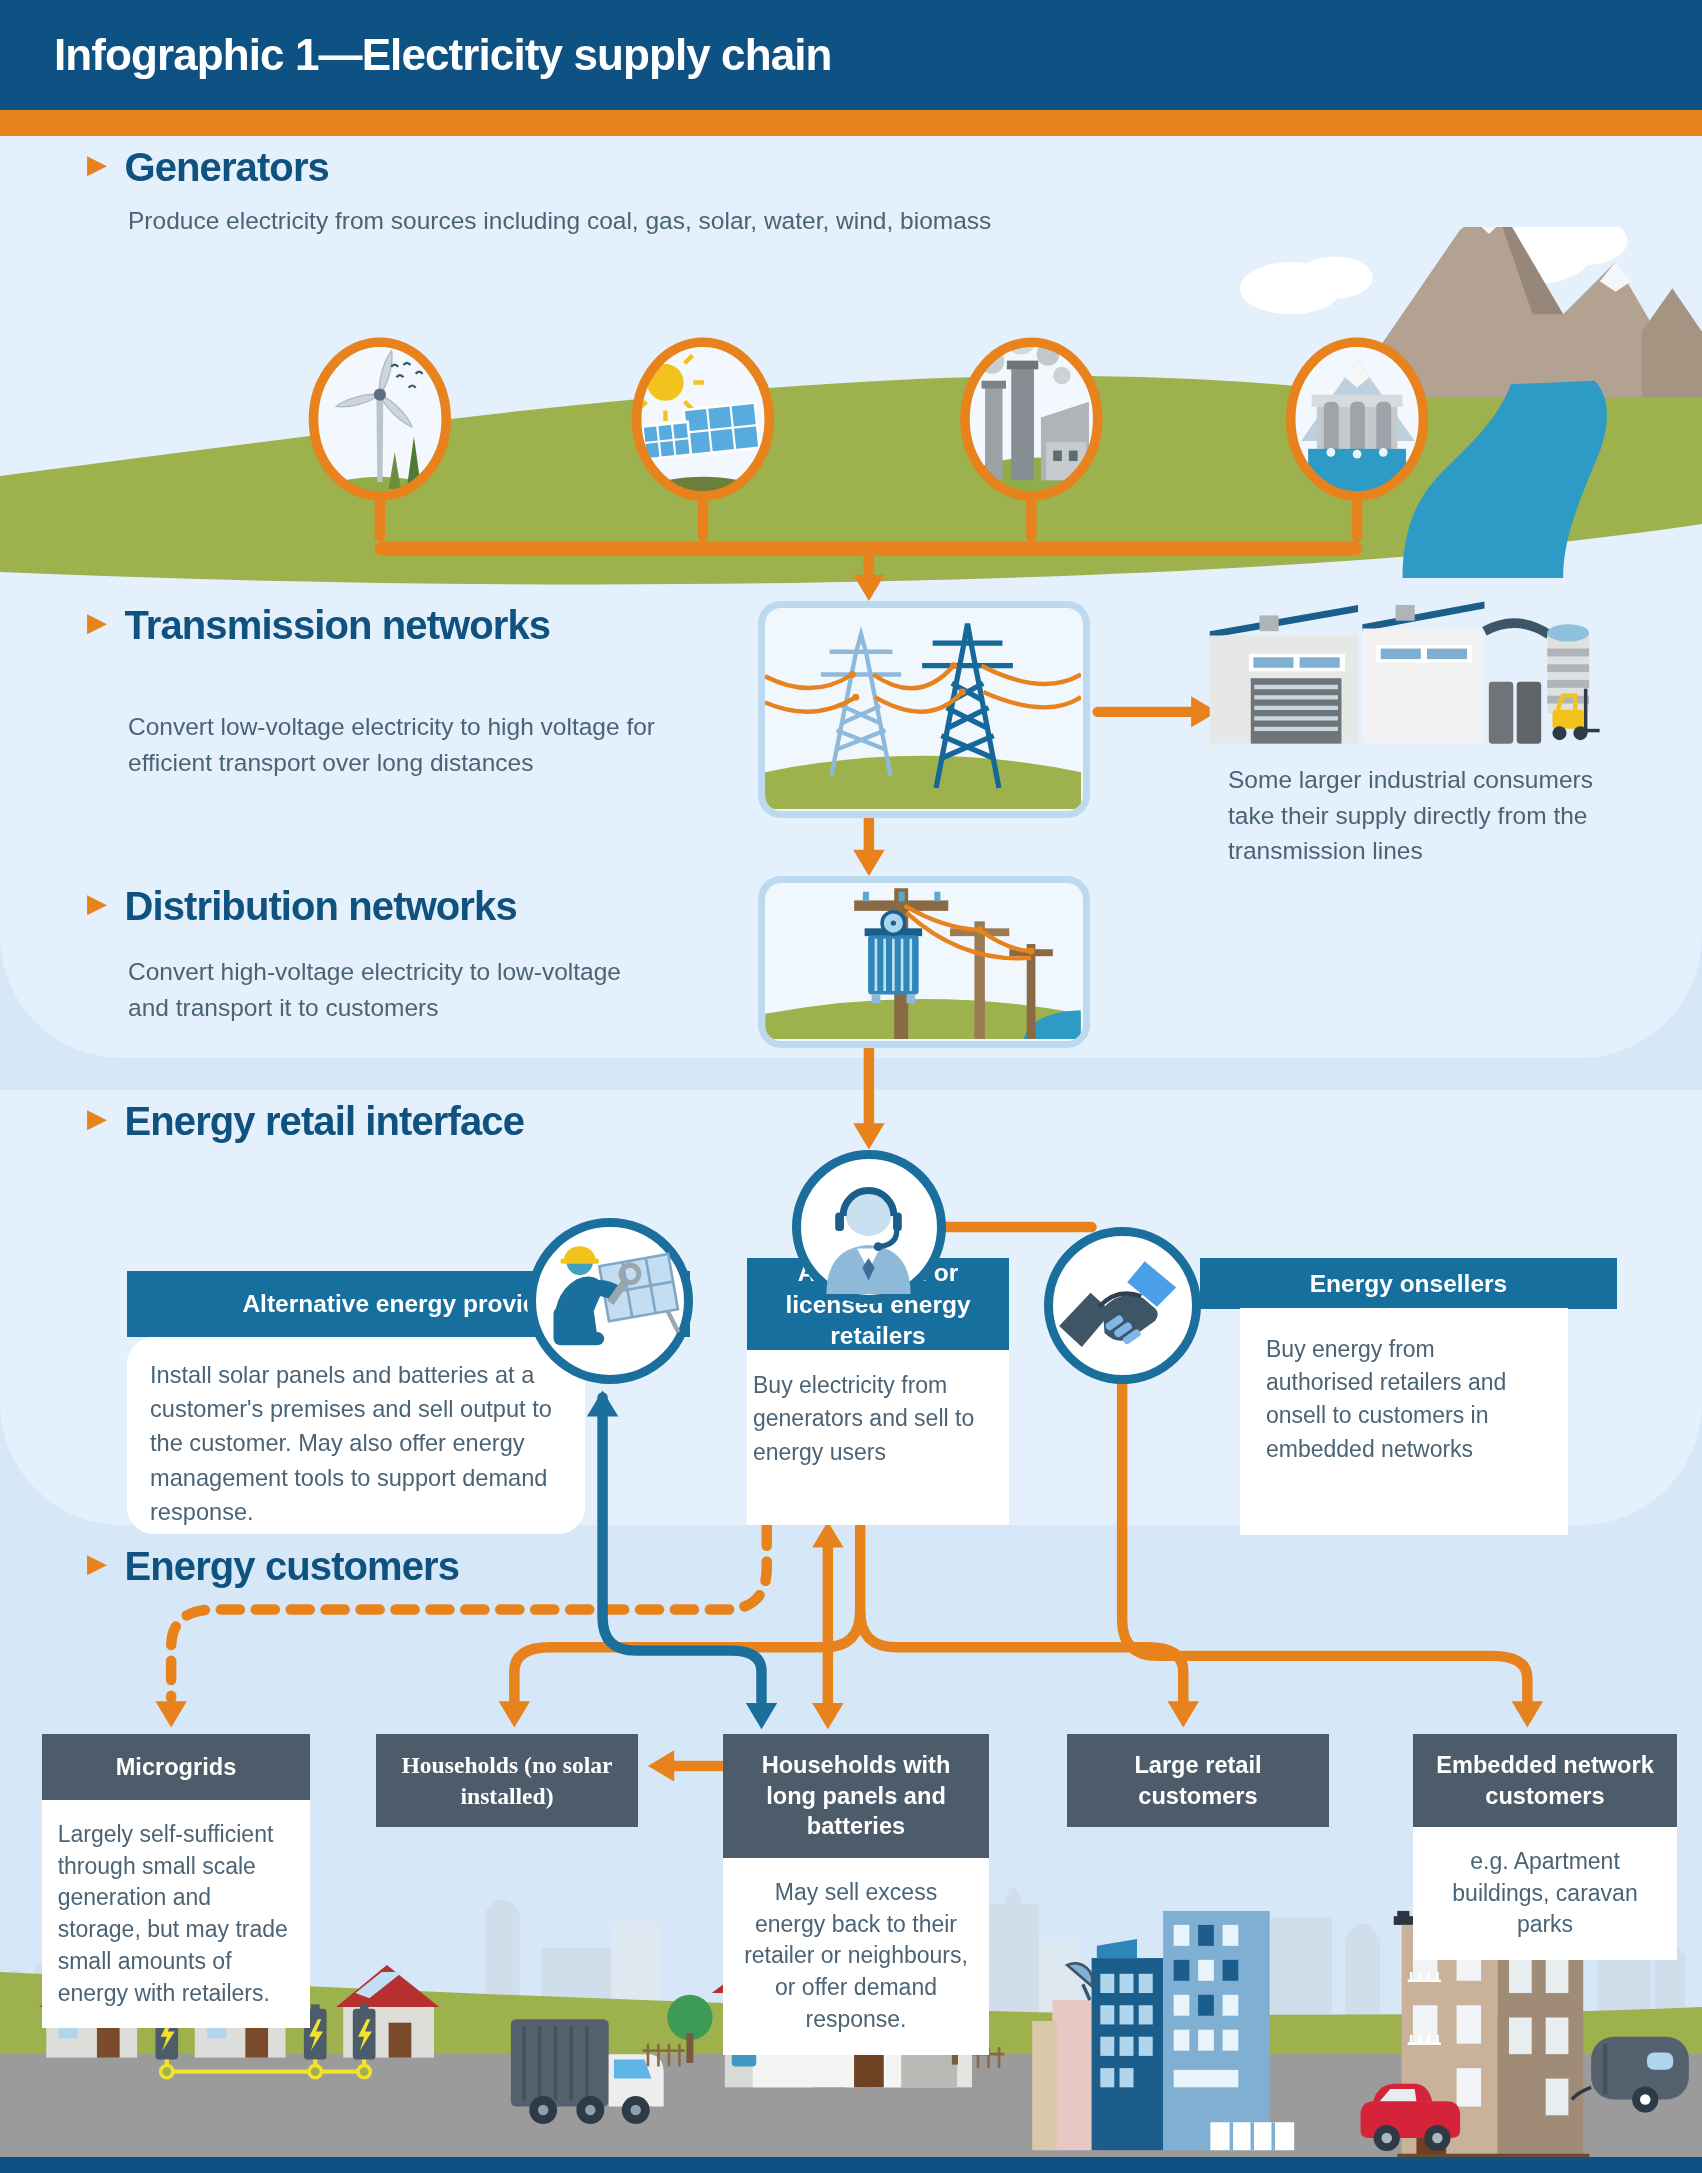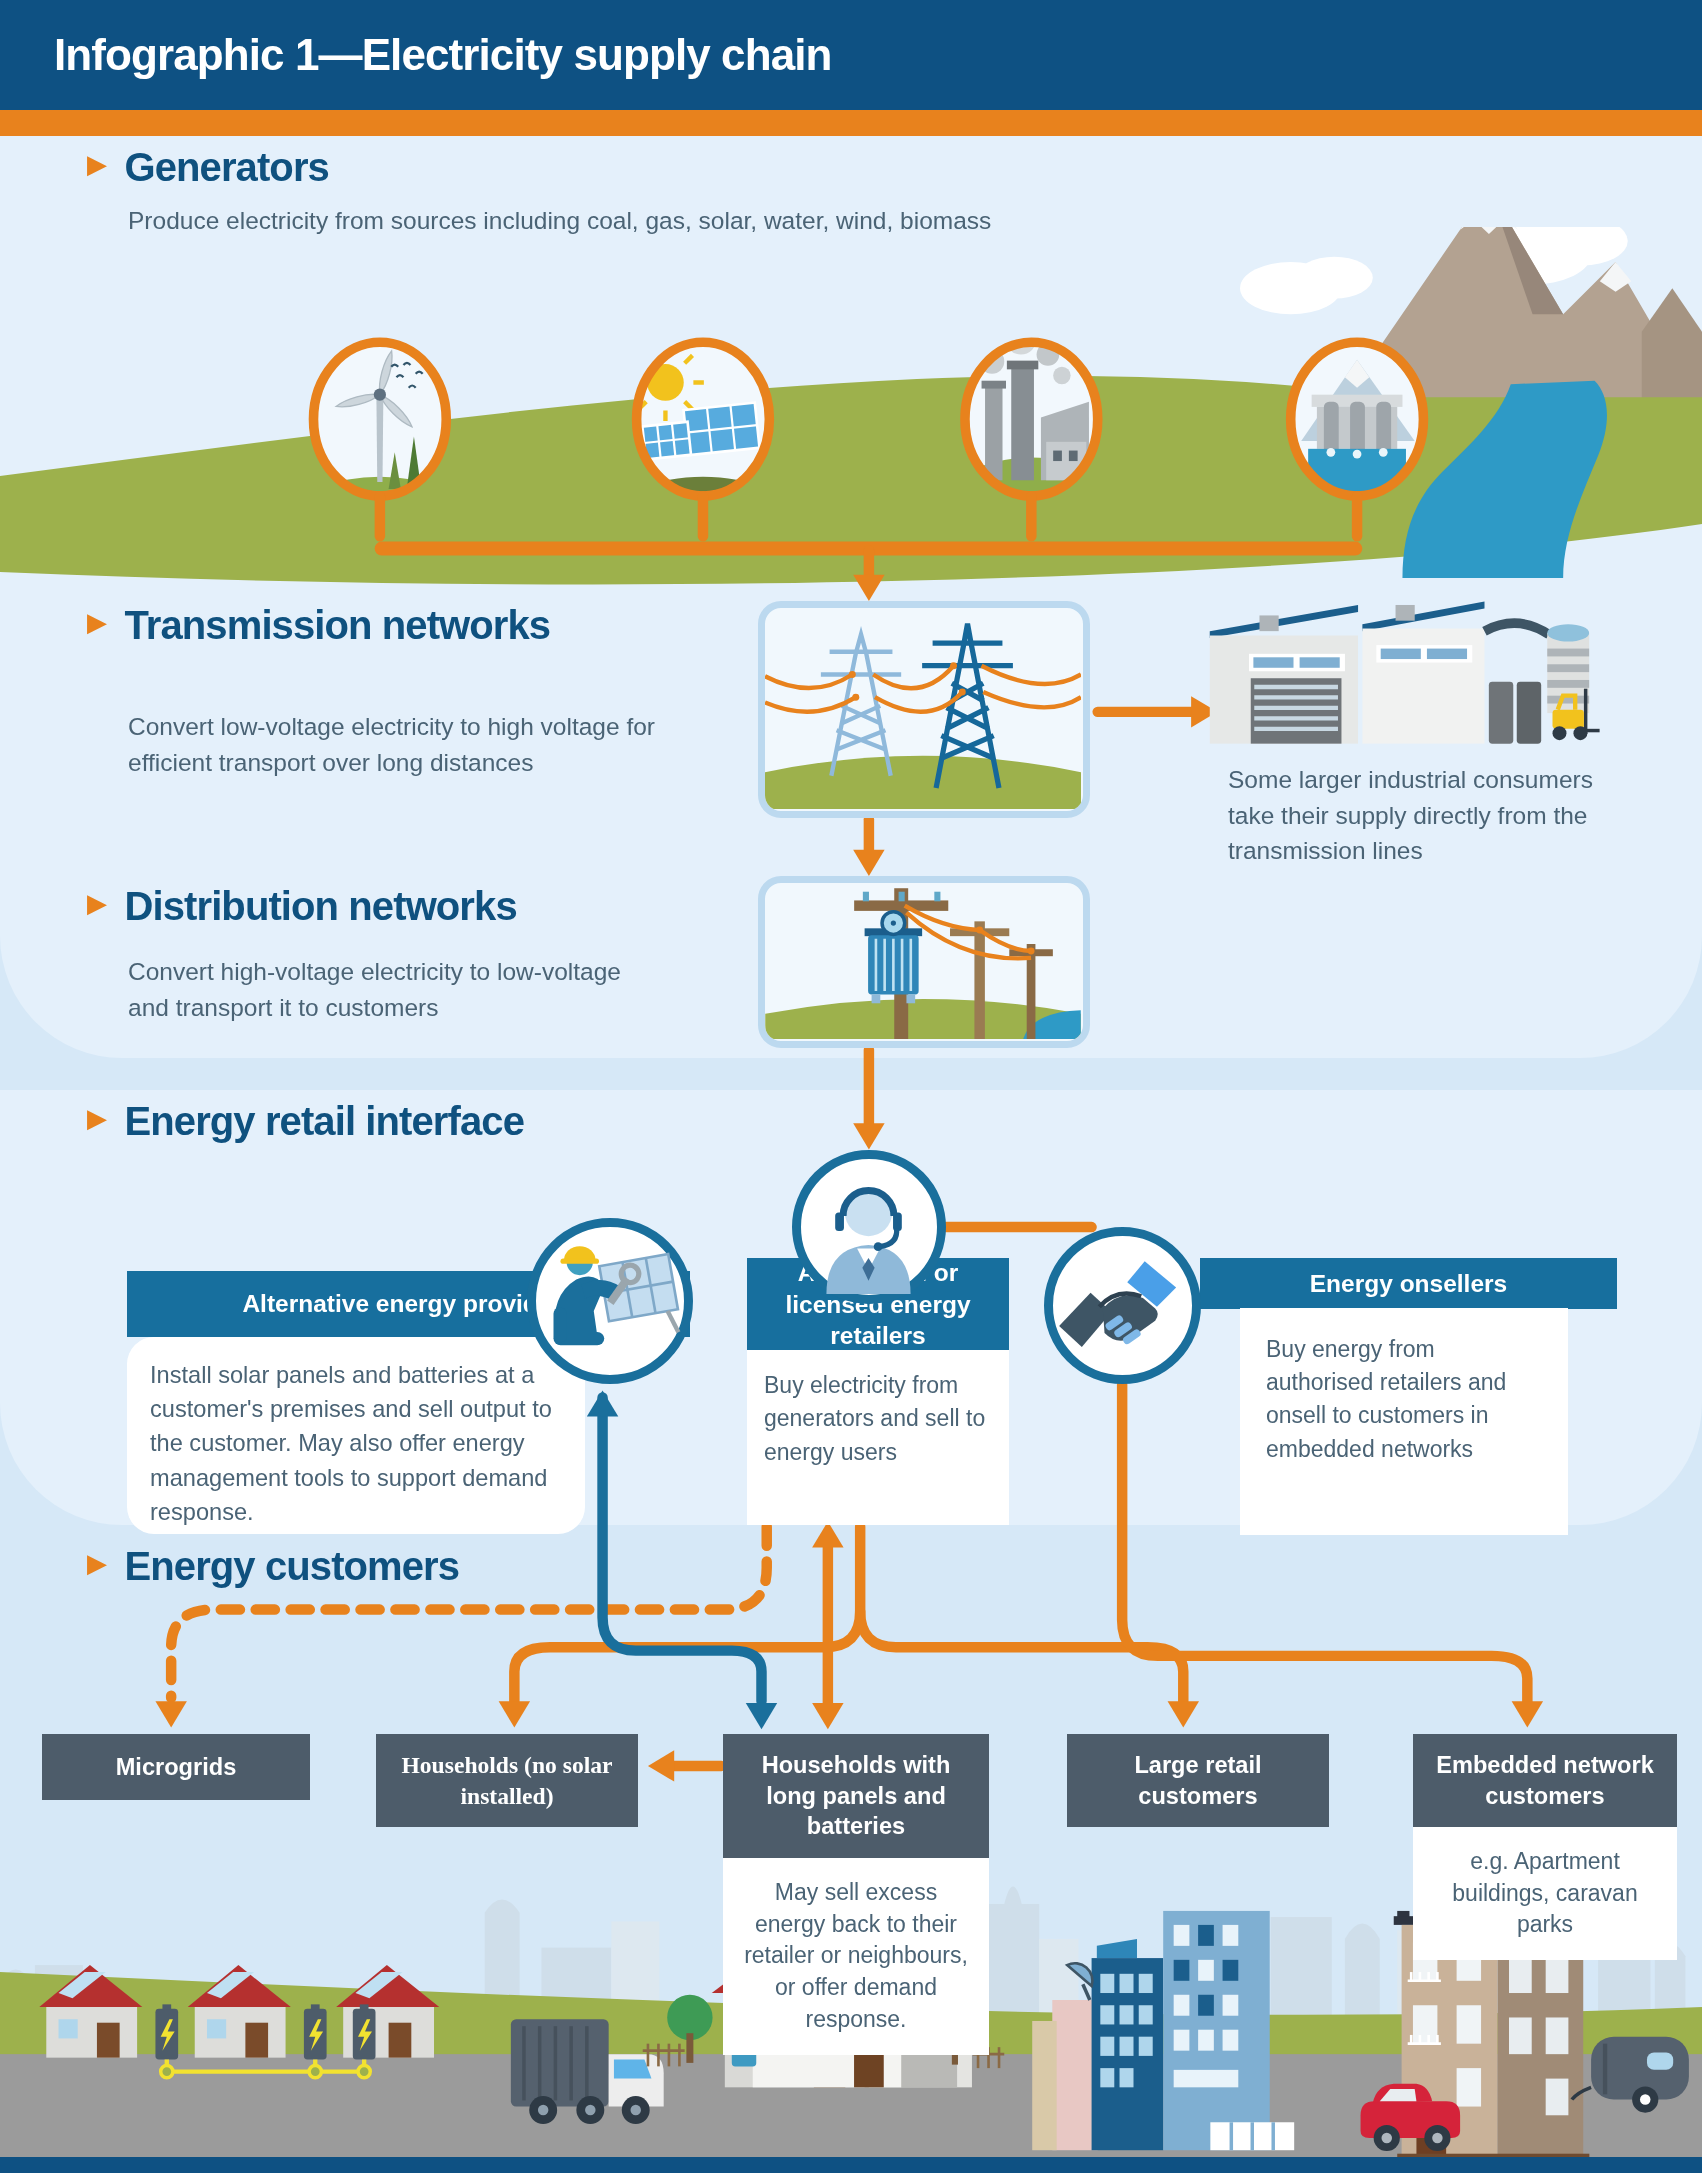--- a/index.html
+++ b/index.html
@@ -333,21 +333,21 @@
   </div>
 
   <div class="card-bar" style="left:127px; top:1271px; width:563px; height:66px;">
     <span>Alternative energy providers</span>
   </div>
   <div class="card-body" style="left:127px; top:1337px; width:458px; height:197px; font-size:23.6px;border-radius:27px;">Install solar panels and batteries at a customer's premises and sell output to the customer. May also offer energy management tools to support demand response.</div>
 
   <div class="card-bar" style="left:747px; top:1258px; width:262px; height:93px;">
     <span>Authorised or licensed energy retailers</span>
   </div>
-  <div class="card-body" style="left:747px; top:1350px; width:262px; height:175px; padding:19px 17px;">Buy electricity from generators and sell to energy users</div>
+  <div class="card-body" style="left:747px; top:1350px; width:262px; height:175px; padding:19px 6px;">Buy electricity from generators and sell to energy users</div>
 
   <div class="card-bar" style="left:1200px; top:1258px; width:417px; height:51px;">
     <span>Energy onsellers</span>
   </div>
   <div class="card-body" style="left:1240px; top:1308px; width:328px; height:227px; padding:24.5px 26px;">Buy energy from authorised retailers and onsell to customers in embedded networks</div>
 
   <div class="rcircle" style="left:792px; top:1150px; width:154px; height:154px;">
     <svg width="135" height="135" viewBox="-77 -77 154 154">
       <path d="M-48,77 Q-48,24 0,21 Q48,24 48,77 Z" fill="#8FB9D9"></path>
       <polygon points="-13,25 13,25 0,50" fill="#FFFFFF"></polygon>
@@ -400,20 +400,21 @@
 
   <div class="sec-head" style="left:87px; top:1544px;">
     <span class="bullet">▶</span>
     <span class="sec-title">Energy customers</span>
   </div>
 
   <div class="cust" style="left:42px; top:1734px; width:268px;">
     <div class="cust-head" style="height:66px;">
       <span>Microgrids</span>
     </div>
+    <div class="cust-body">Largely self-sufficient through small scale generation and storage, but may trade small amounts of energy with retailers.</div>
   </div>
 
   <div class="cust" style="left:376px; top:1734px; width:262px;">
     <div class="cust-head" style="height:93px;font-family:Liberation Serif, serif;">
       <span>Households (no solar installed)</span>
     </div>
   </div>
 
   <div class="cust" style="left:723px; top:1734px; width:266px;">
     <div class="cust-head" style="height:124px;">

